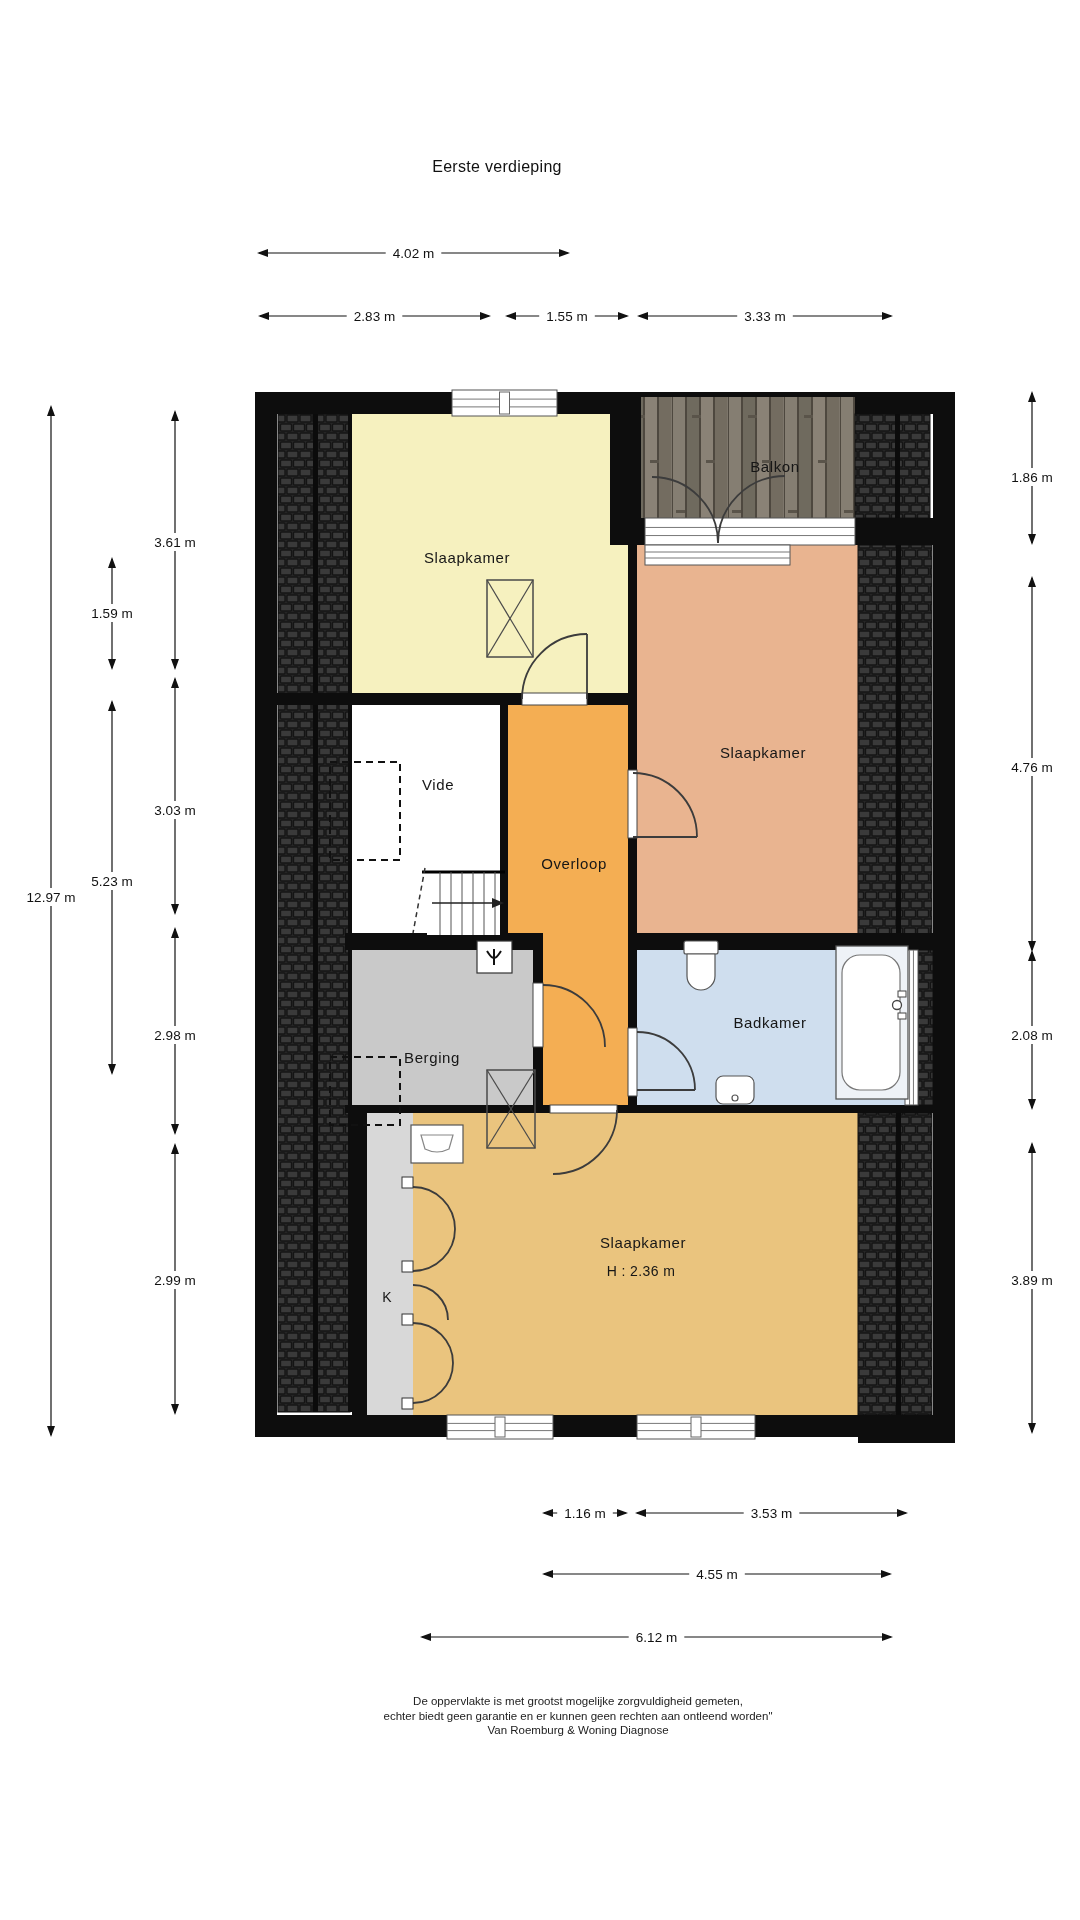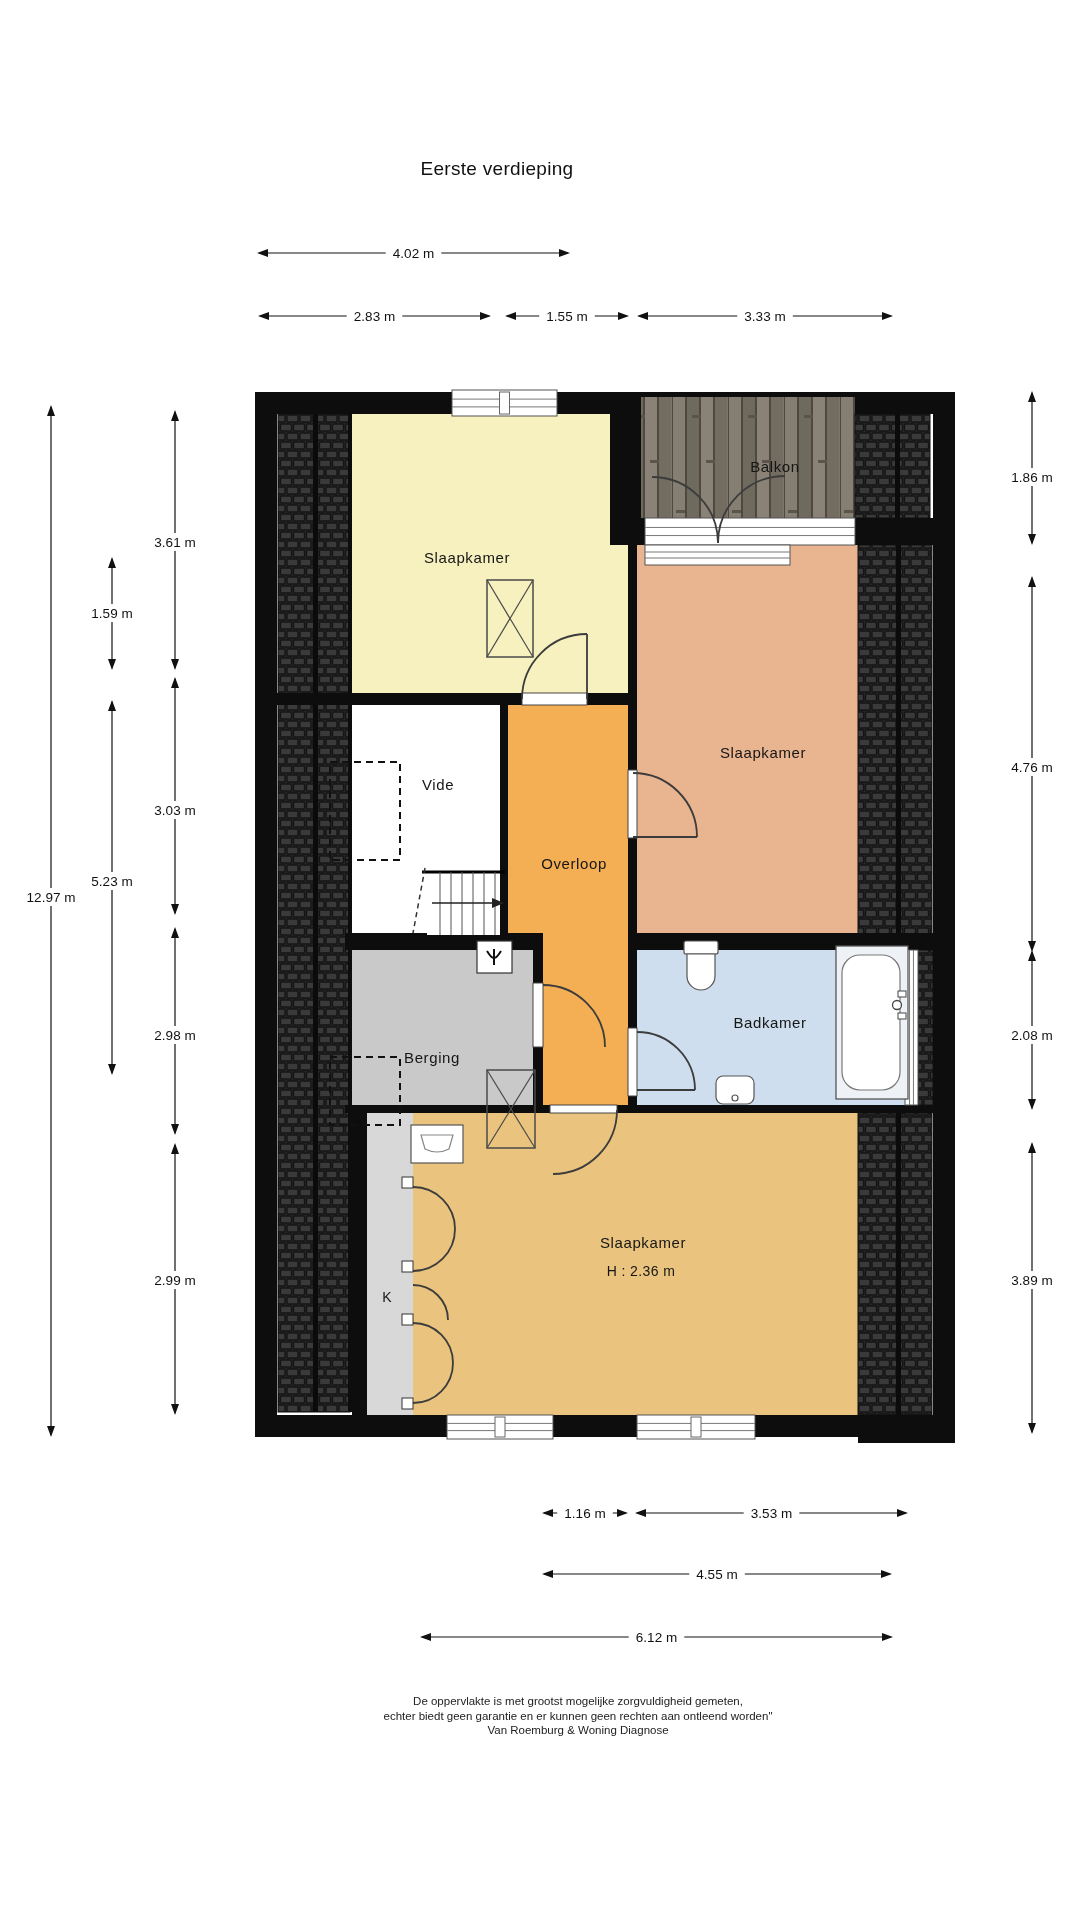--- a/index.html
+++ b/index.html
@@ -1,19 +1,19 @@
 <!DOCTYPE html>
 <html><head>
 <meta charset="utf-8">
 <style>
   html,body{margin:0;padding:0;background:#ffffff;}
   #stage{position:relative;width:1080px;height:1920px;background:#ffffff;overflow:hidden;
          font-family:"Liberation Sans", sans-serif;}
   #plan-title{position:absolute;top:158px;left:0;width:994px;text-align:center;
-              font-size:19px;color:#111;letter-spacing:0.3px;}
+              font-size:16px;color:#111;letter-spacing:0.3px;}
   #footer{position:absolute;top:1694px;left:0;width:1156px;text-align:center;
           font-size:11.5px;line-height:14.5px;color:#222;}
   svg text{font-family:"Liberation Sans", sans-serif;}
   .room-label{font-size:15px;fill:#161616;letter-spacing:0.6px;}
   .room-label-small{font-size:14px;fill:#161616;letter-spacing:0.4px;}
   .dim-label{font-size:13.5px;fill:#111;}
 </style>
 </head>
 <body>
 

